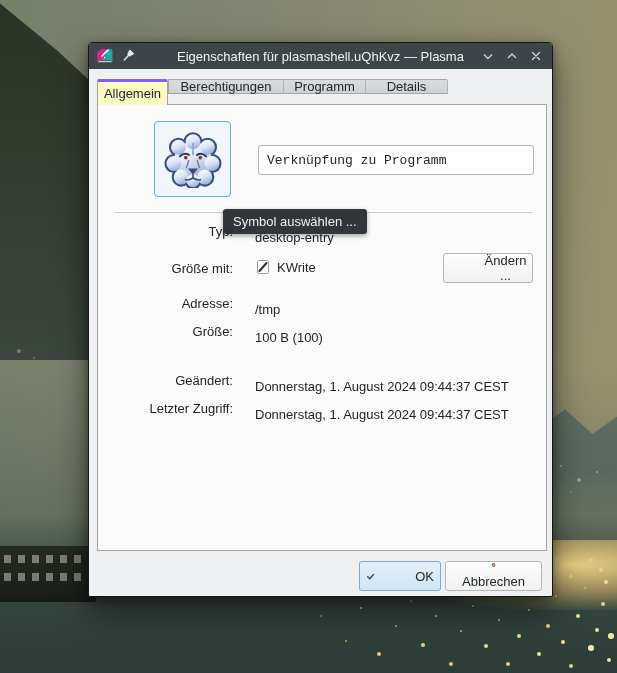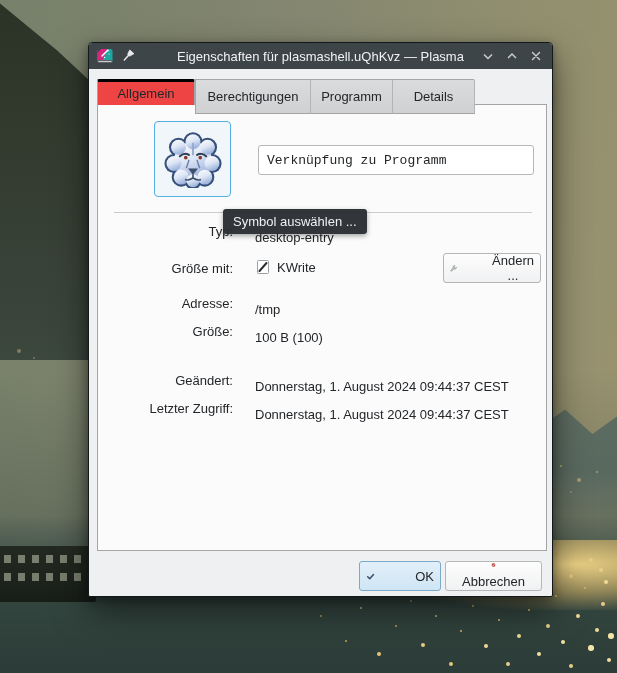--- a/index.html
+++ b/index.html
@@ -52,24 +52,24 @@
   .titlebar .appicon{position:absolute;left:8px;top:5px;width:16px;height:16px;}
   .titlebar .pin{position:absolute;left:31px;top:5px;width:16px;height:16px;}
   .title-text{position:absolute;left:0;right:0;text-align:center;color:#f0f2f3;font-size:13px;}
   .winctl{position:absolute;top:5px;width:16px;height:16px;cursor:pointer;}
   .winctl.min{right:56px;} .winctl.max{right:32px;} .winctl.close{right:8px;}
 
   
   .tabbar{position:absolute;left:8px;top:36px;height:25px;display:flex;z-index:2;}
   .tab{box-sizing:border-box;height:26px;font-size:13px;color:#232629;display:flex;
     align-items:center;justify-content:center;cursor:pointer;}
-  .tab.active{width:98px;background:#ef4444;border:1px solid #a3a5a7;border-bottom:none;
-    border-top:3px solid #000000;border-radius:2px 2px 0 0;}
+  .tab.active{width:71px;background:#fef9c3;border:1px solid #a3a5a7;border-bottom:none;
+    border-top:3px solid #8b5cf6;border-radius:2px 2px 0 0;}
   .tab.inactive{background:linear-gradient(to bottom,#dadbdc 0%,#cfd1d2 100%);
-    border-top:1px solid #a3a5a7;border-right:1px solid #b2b4b6;border-bottom:1px solid #a3a5a7;height:35px;}
+    border-top:1px solid #a3a5a7;border-right:1px solid #b2b4b6;border-bottom:1px solid #a3a5a7;height:15px;}
   .tab.inactive.first{border-left:1px solid #a3a5a7;}
   .tab.inactive.last{border-radius:0 2px 0 0;}
   .tw1{width:116px;} .tw2{width:82px;} .tw3{width:82px;}
 
   
   .page{position:absolute;left:8px;top:61px;width:450px;height:447px;box-sizing:border-box;
     background:#fbfbfc;border:1px solid #a3a5a7;}
   .icon-btn{position:absolute;left:56px;top:16px;width:77px;height:76px;box-sizing:border-box;
     background:#f0f6fa;border:1px solid #55b1e4;border-radius:4px;cursor:pointer;
     display:flex;align-items:center;justify-content:center;}
@@ -84,21 +84,21 @@
   .frow .lbl{position:absolute;left:0;width:135px;text-align:right;top:2px;}
   .frow .val{position:absolute;left:157px;top:8px;white-space:nowrap;}
   .frow .val.withicon{display:flex;align-items:center;gap:6px;top:0;}
   .row-typ{top:117px;} .row-open{top:152px;} .row-addr{top:189px;}
   .row-size{top:217px;} .row-mod{top:266px;} .row-acc{top:294px;}
 
   .btn{box-sizing:border-box;border-radius:3px;font-size:13px;color:#232629;cursor:pointer;
     display:flex;align-items:center;justify-content:center;gap:7px;
     background:linear-gradient(to bottom,#fdfdfd,#f0f1f2);border:1px solid #b4b6b8;
     font-family:"Liberation Sans",sans-serif;}
-  .change-btn{position:absolute;left:345px;top:148px;width:98px;height:30px;gap:35px;}
+  .change-btn{position:absolute;left:345px;top:148px;width:90px;height:30px;gap:35px;}
   .footer-btn{position:absolute;top:518px;height:30px;}
   .ok-btn{left:270px;width:82px;background:linear-gradient(to bottom,#e2eff9,#cfe5f4);
     border:1px solid #7aa9c9;gap:40px;}
   .cancel-btn{left:356px;width:97px;flex-direction:column;}
 </style>
 </head>
 <body>
 
 <div class="desktop">
 

